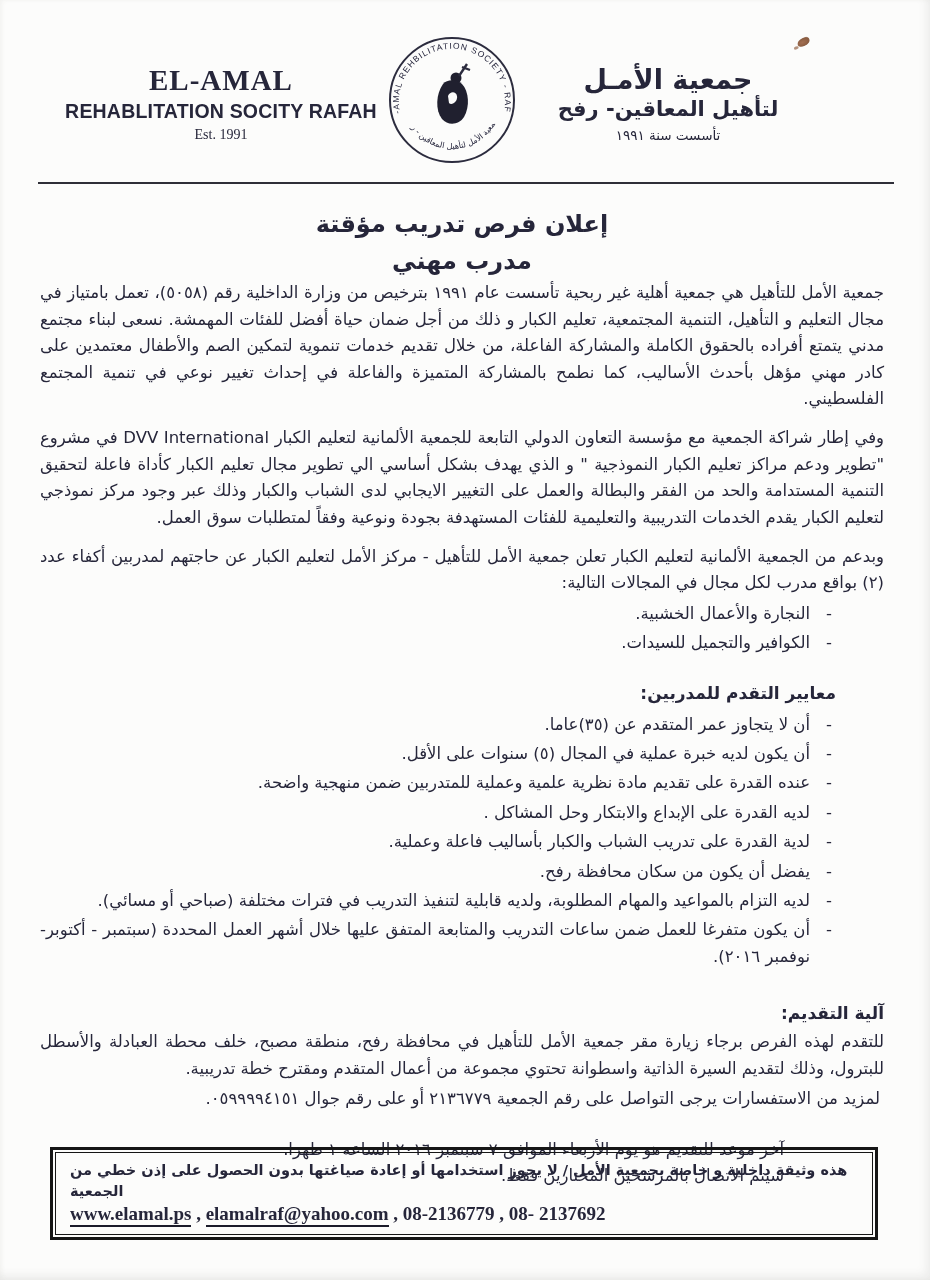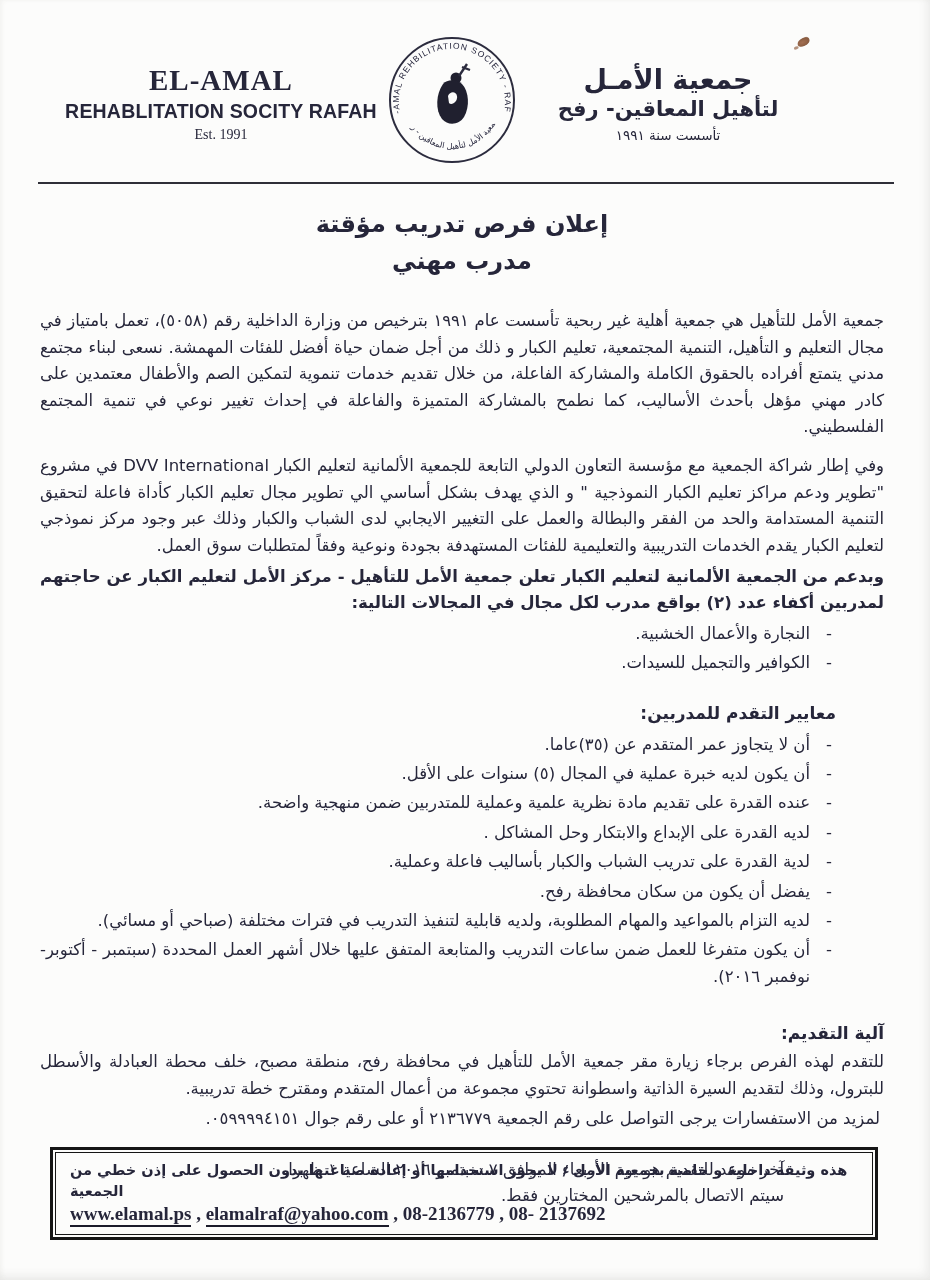--- a/index.html
+++ b/index.html
@@ -25,23 +25,23 @@
   .lh-logo{width:132px;height:132px;flex:0 0 auto;margin-top:-6px;}
   .lh-ar{width:300px;text-align:center;direction:rtl;}
   .lh-ar .ar-name{font-weight:bold;font-size:27px;}
   .lh-ar .ar-sub{font-weight:bold;font-size:21px;margin-top:2px;}
   .lh-ar .ar-est{font-size:13.5px;margin-top:6px;}
   .rule{border:none;border-top:2.5px solid #2f2f38;margin:16px 36px 0 38px;}
   
   .doc-body{direction:rtl;padding:0 46px 0 40px;font-size:16.5px;line-height:1.6;}
   .doc-title{text-align:center;font-weight:bold;font-size:24px;margin-top:22px;line-height:1.55;}
   .para{margin:0;text-align:justify;}
-  .p-intro{margin-top:28px;}
+  .p-intro{}
   .p-partner{margin-top:13px;}
-  .p-announce{margin-top:5px;font-weight:bold;}
+  .p-announce{margin-top:13px;}
   .blist{list-style:none;margin:4px 52px 0 0;padding:0;}
   .blist li{display:flex;gap:16px;margin-top:3px;}
   .blist .dash{flex:0 0 auto;}
   .li-text{text-align:justify;}
   .sec-heading{font-weight:bold;font-size:17px;margin:24px 48px 2px 0;}
   .sec-heading.apply{margin-right:0;margin-top:30px;}
   .p-apply{margin-top:2px;}
   .p-contact{margin:4px;}
   .closing{margin:24px 100px 0 0;}
   .closing div{margin:0;}

